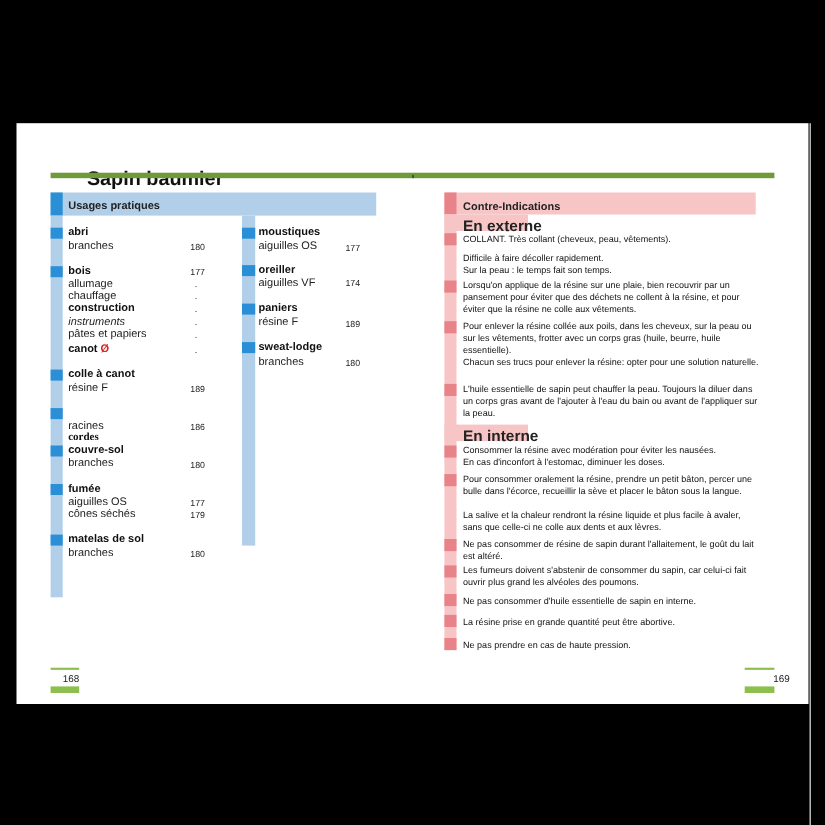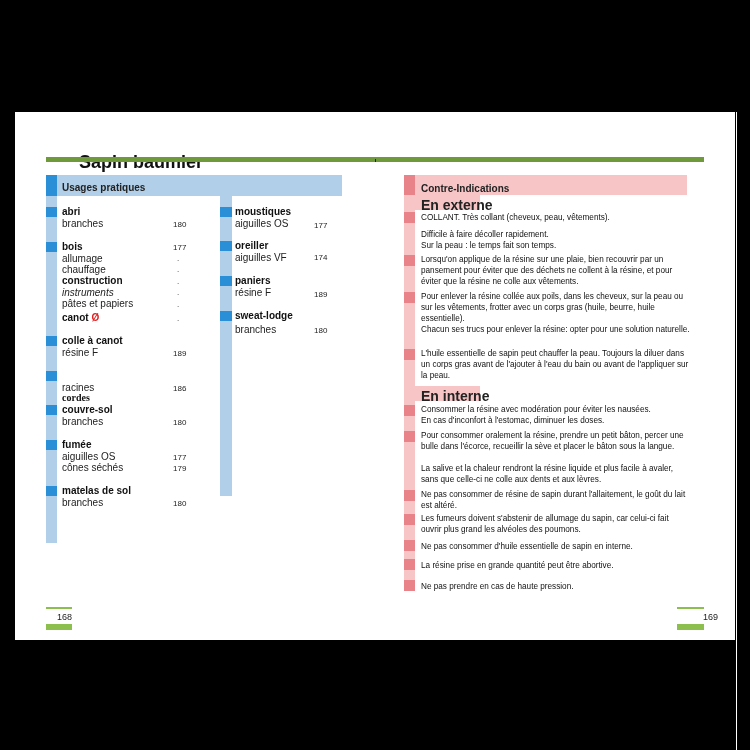--- a/index.html
+++ b/index.html
@@ -169,21 +169,21 @@
 En cas d'inconfort à l'estomac, diminuer les doses.</div>
 
   <div class="abs acc-pink" style="left:404px;top:431px;"></div>
   <div class="abs para" style="left:421px;top:430px;">Pour consommer oralement la résine, prendre un petit bâton, percer une bulle dans l'écorce, recueillir la sève et placer le bâton sous la langue.</div>
   <div class="abs para" style="left:421px;top:463px;">La salive et la chaleur rendront la résine liquide et plus facile à avaler, sans que celle-ci ne colle aux dents et aux lèvres.</div>
 
   <div class="abs acc-pink" style="left:404px;top:490px;"></div>
   <div class="abs para" style="left:421px;top:489px;">Ne pas consommer de résine de sapin durant l'allaitement, le goût du lait est altéré.</div>
 
   <div class="abs acc-pink" style="left:404px;top:514px;"></div>
-  <div class="abs para" style="left:421px;top:513px;">Les fumeurs doivent s'abstenir de allumage du sapin, car  celui-ci fait ouvrir plus grand les alvéoles des poumons.</div>
+  <div class="abs para" style="left:421px;top:513px;">Les fumeurs doivent s'abstenir de consommer du sapin, car  celui-ci fait ouvrir plus grand les alvéoles des poumons.</div>
 
   <div class="abs acc-pink" style="left:404px;top:540px;"></div>
   <div class="abs para" style="left:421px;top:541px;">Ne pas consommer d'huile essentielle de sapin en interne.</div>
 
   <div class="abs acc-pink" style="left:404px;top:559px;"></div>
   <div class="abs para" style="left:421px;top:560px;">La résine prise en grande quantité peut être abortive.</div>
 
   <div class="abs acc-pink" style="left:404px;top:580px;"></div>
   <div class="abs para" style="left:421px;top:581px;">Ne pas prendre en cas de haute pression.</div>
 </div>

